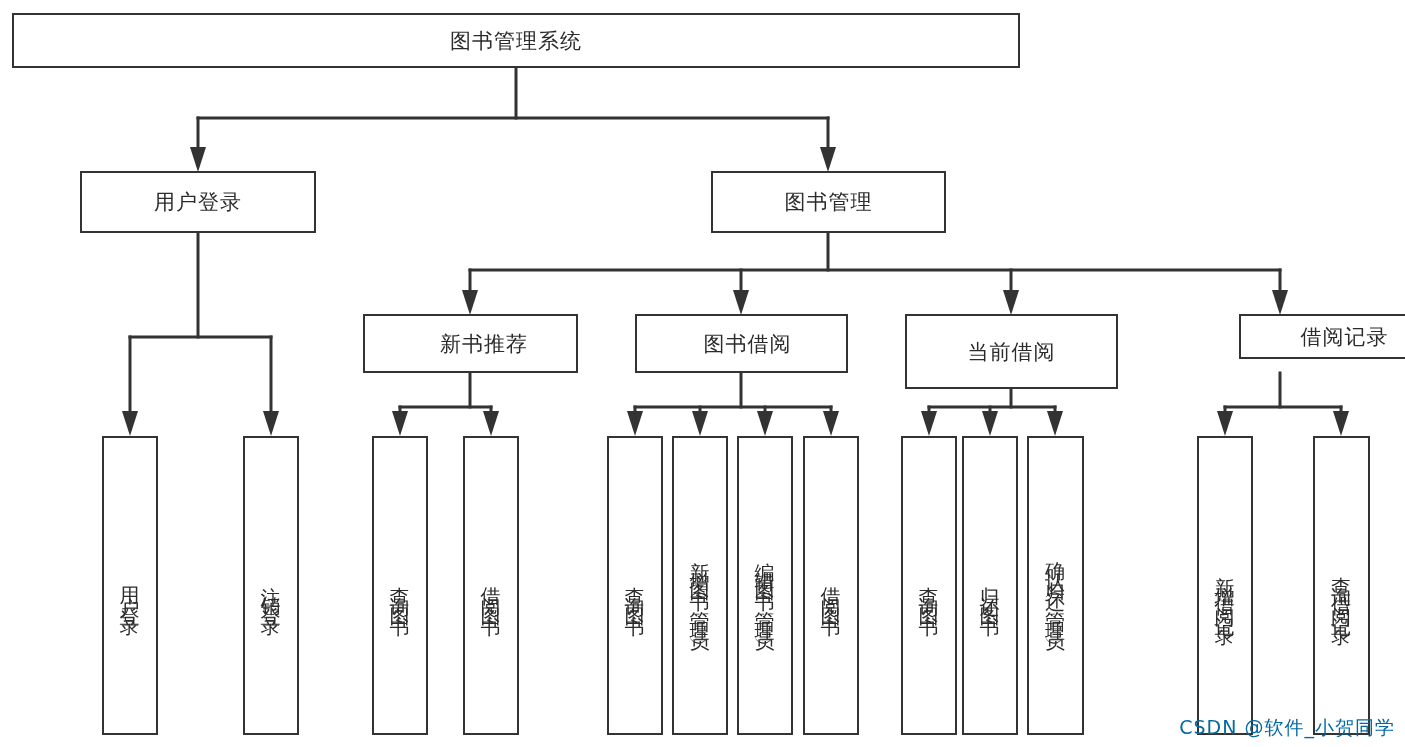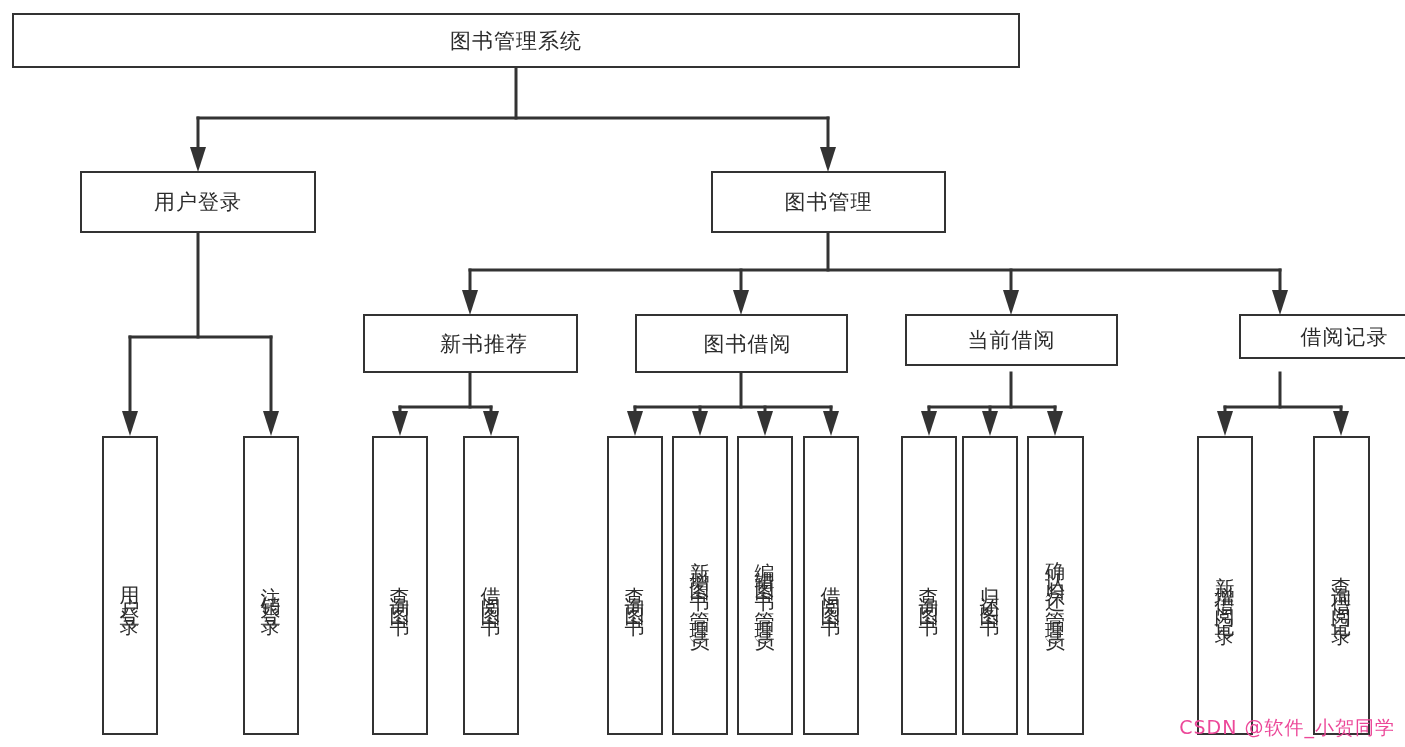--- a/index.html
+++ b/index.html
@@ -44,21 +44,21 @@
     letter-spacing: 10px;
     line-height: 1;
     margin-top: 10px; 
     white-space: nowrap;
   }
   .watermark {
     position: absolute;
     right: 10px;
     bottom: 6px;
     font-size: 19px;
-    color: #ec4899;
+    color: #0369a1;
     letter-spacing: 1px;
     z-index: 3;
     white-space: nowrap;
   }
 </style>
 </head>
 <body>
 
 <div id="canvas">
 
@@ -127,21 +127,21 @@
   <div class="node hbox" style="left:711px; top:171px; width:235px; height:62px;justify-content:center;">
     <span>图书管理</span>
   </div>
 
   <div class="node hbox" style="left:363px; top:314px; width:215px; height:59px;padding-left:27px;">
     <span>新书推荐</span>
   </div>
   <div class="node hbox" style="left:635px; top:314px; width:213px; height:59px;padding-left:12px;">
     <span>图书借阅</span>
   </div>
-  <div class="node hbox" style="left:905px; top:314px; width:213px; height:52px;">
+  <div class="node hbox" style="left:905px; top:314px; width:213px; height:75px;">
     <span>当前借阅</span>
   </div>
   <div class="node hbox" style="left:1239px; top:314px; width:211px; height:45px;">
     <span>借阅记录</span>
   </div>
 
   <div class="node leaf" style="left:102px; top:436px; width:56px; height:299px;">
     <span>用户登录</span>
   </div>
   <div class="node leaf" style="left:243px; top:436px; width:56px; height:299px;">

